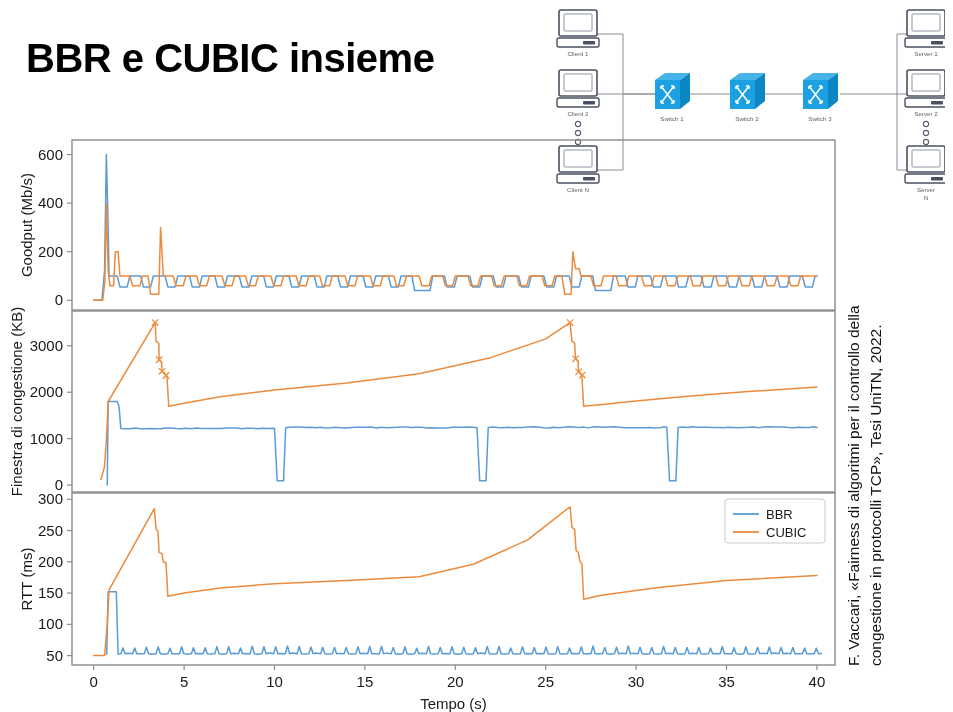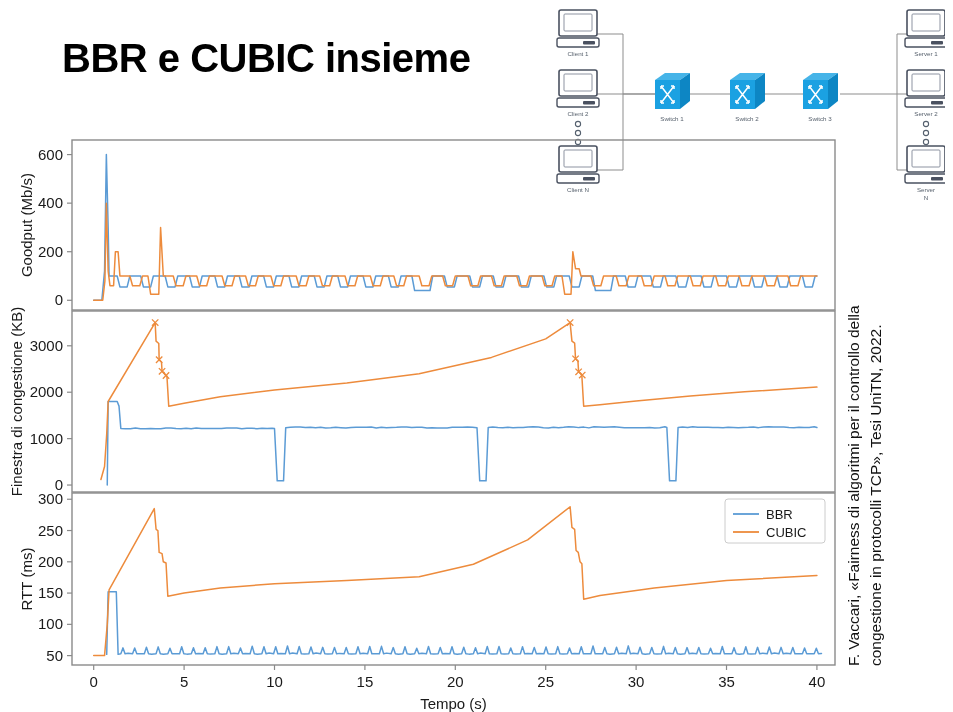--- a/index.html
+++ b/index.html
@@ -17,21 +17,20 @@
 
   
   #slide-title {
     position: absolute;
     left: 26px; top: 36px;
     font-size: 40px;
     font-weight: bold;
     letter-spacing: -0.5px;
     white-space: nowrap;
     font-family: "Liberation Sans", sans-serif;
-    margin-left: 36px;
   }
 
   
   #network-diagram {
     position: absolute;
     left: 545px; top: 2px;
     width: 400px; height: 205px;
   }
   #network-diagram svg { display: block; }
   .nd-label {

